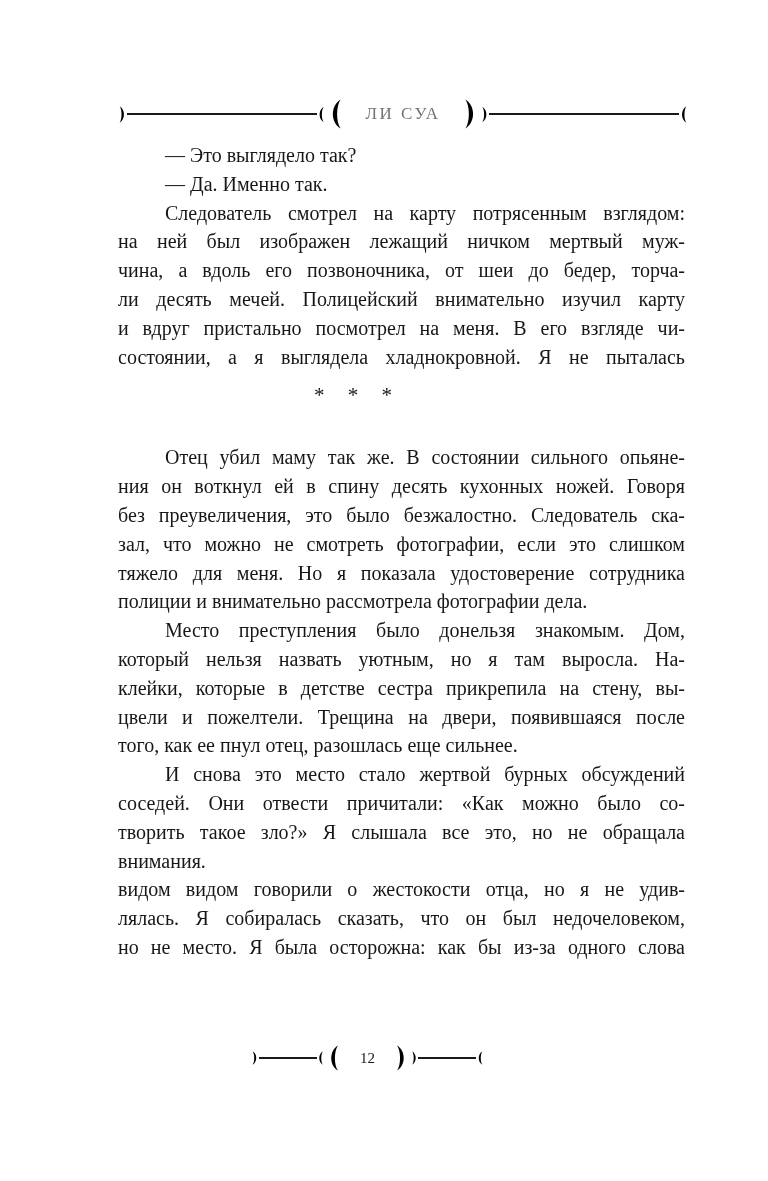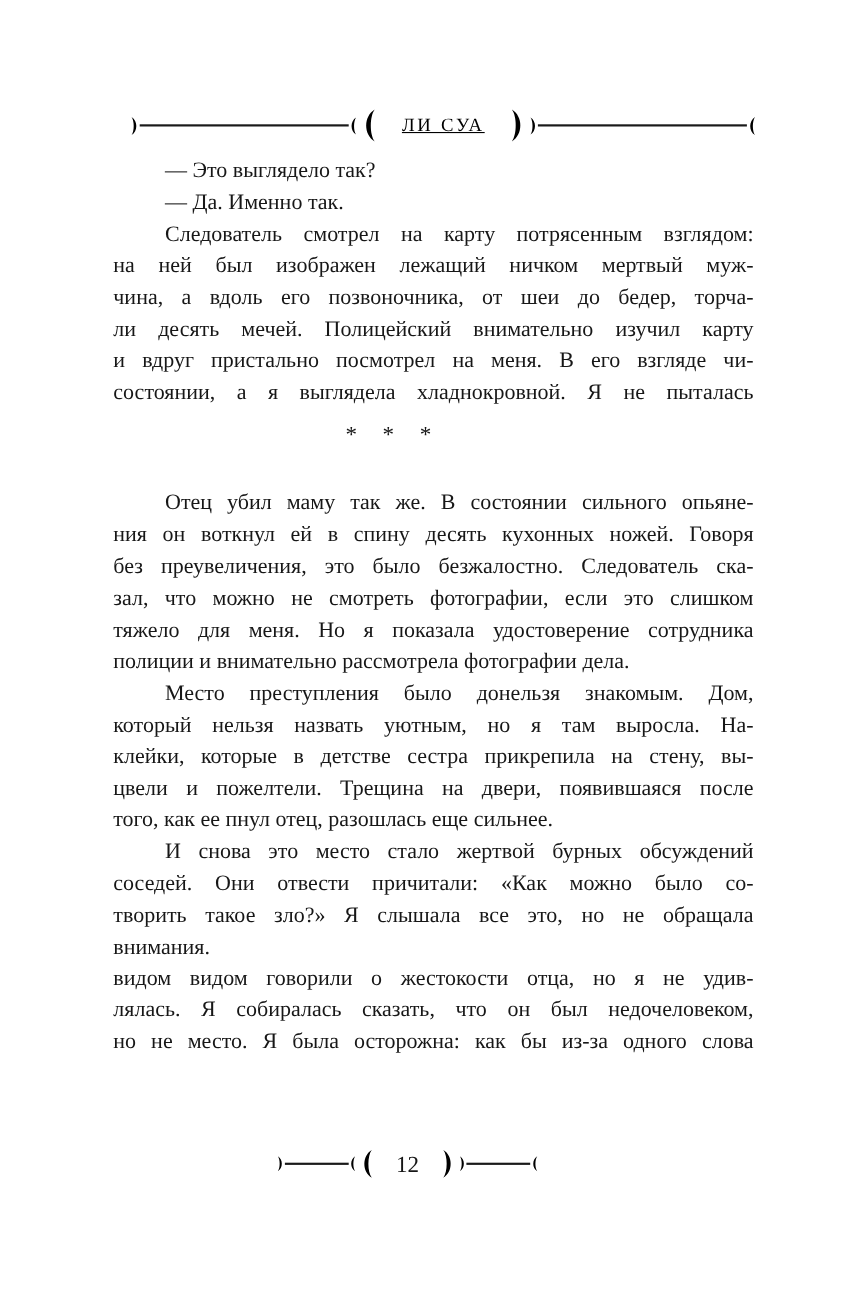--- a/index.html
+++ b/index.html
@@ -33,49 +33,49 @@
   .f-end { width: 8px;  height: 14px; }
   .f-sm  { width: 7px;  height: 14px; }
   .f-lg  { width: 13px; height: 26px; }
 
   .header-ornament { top: 98px; left: 118px; right: 80px; height: 32px; }
   .running-head {
     font-size: 17px;
     letter-spacing: 2.5px;
     padding: 0 22px;
     white-space: nowrap;
-    color: #000000;
-    text-decoration: underline;
+    color: #737373;
   }
   .pair-gap { width: 3px; flex: 0 0 auto; }
 
   .footer-ornament {
     top: 1044px; left: 50%; transform: translateX(-50%);
     width: 266px; height: 28px;
   }
   .footer-ornament .rule { flex: 0 0 58px; height: 2.3px; }
   .page-number {
-    font-size: 21px;
+    font-size: 15px;
     padding: 0 20px;
     white-space: nowrap;
     color: #161616;
   }
 
   
   .text-block {
     position: absolute;
     left: 103px; top: 141px; width: 582px;
     font-size: 20px;
     line-height: 28.8px;
     color: #171717;
   }
   .line {
     text-align: justify;
     text-align-last: left;
     white-space: nowrap;
+    margin-left: 15px;
   }
   .line.just { text-align-last: justify; white-space: normal; }
   .line.indent { padding-left: 47px; }
   .separator {
     height: 48px;
     margin-bottom: 24px;
     display: flex;
     align-items: center;
     justify-content: center;
     font-size: 21px;

